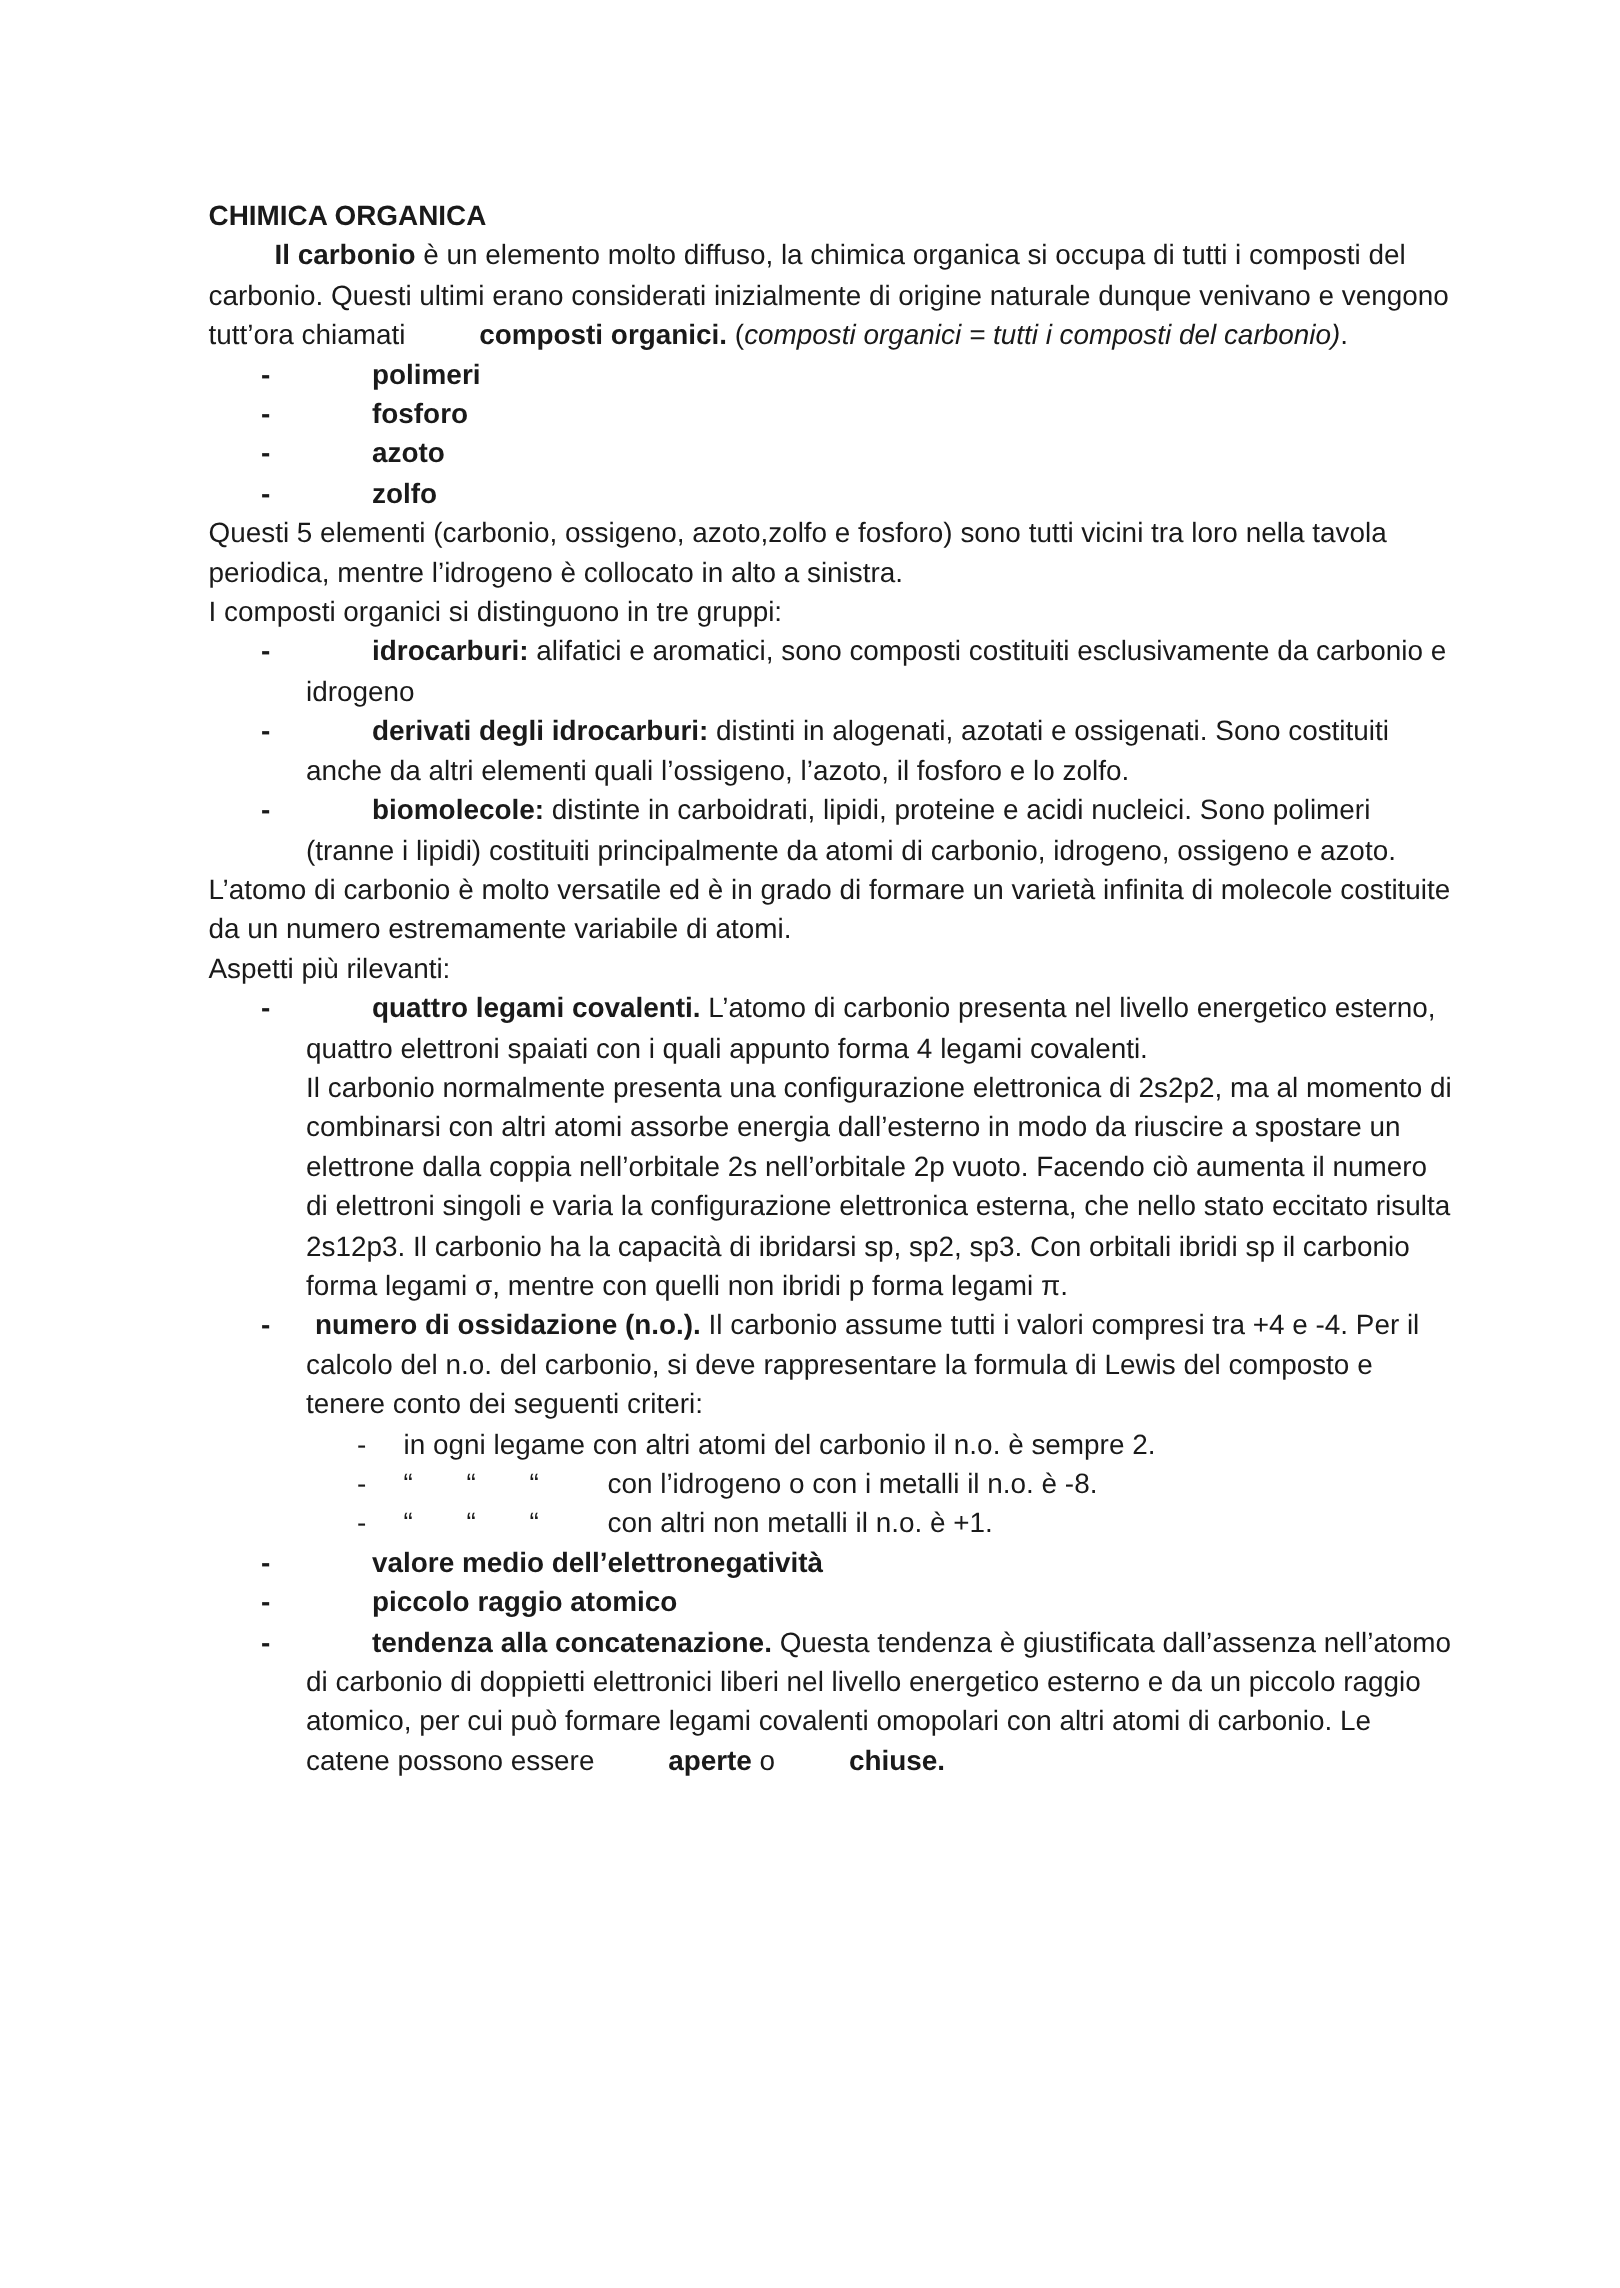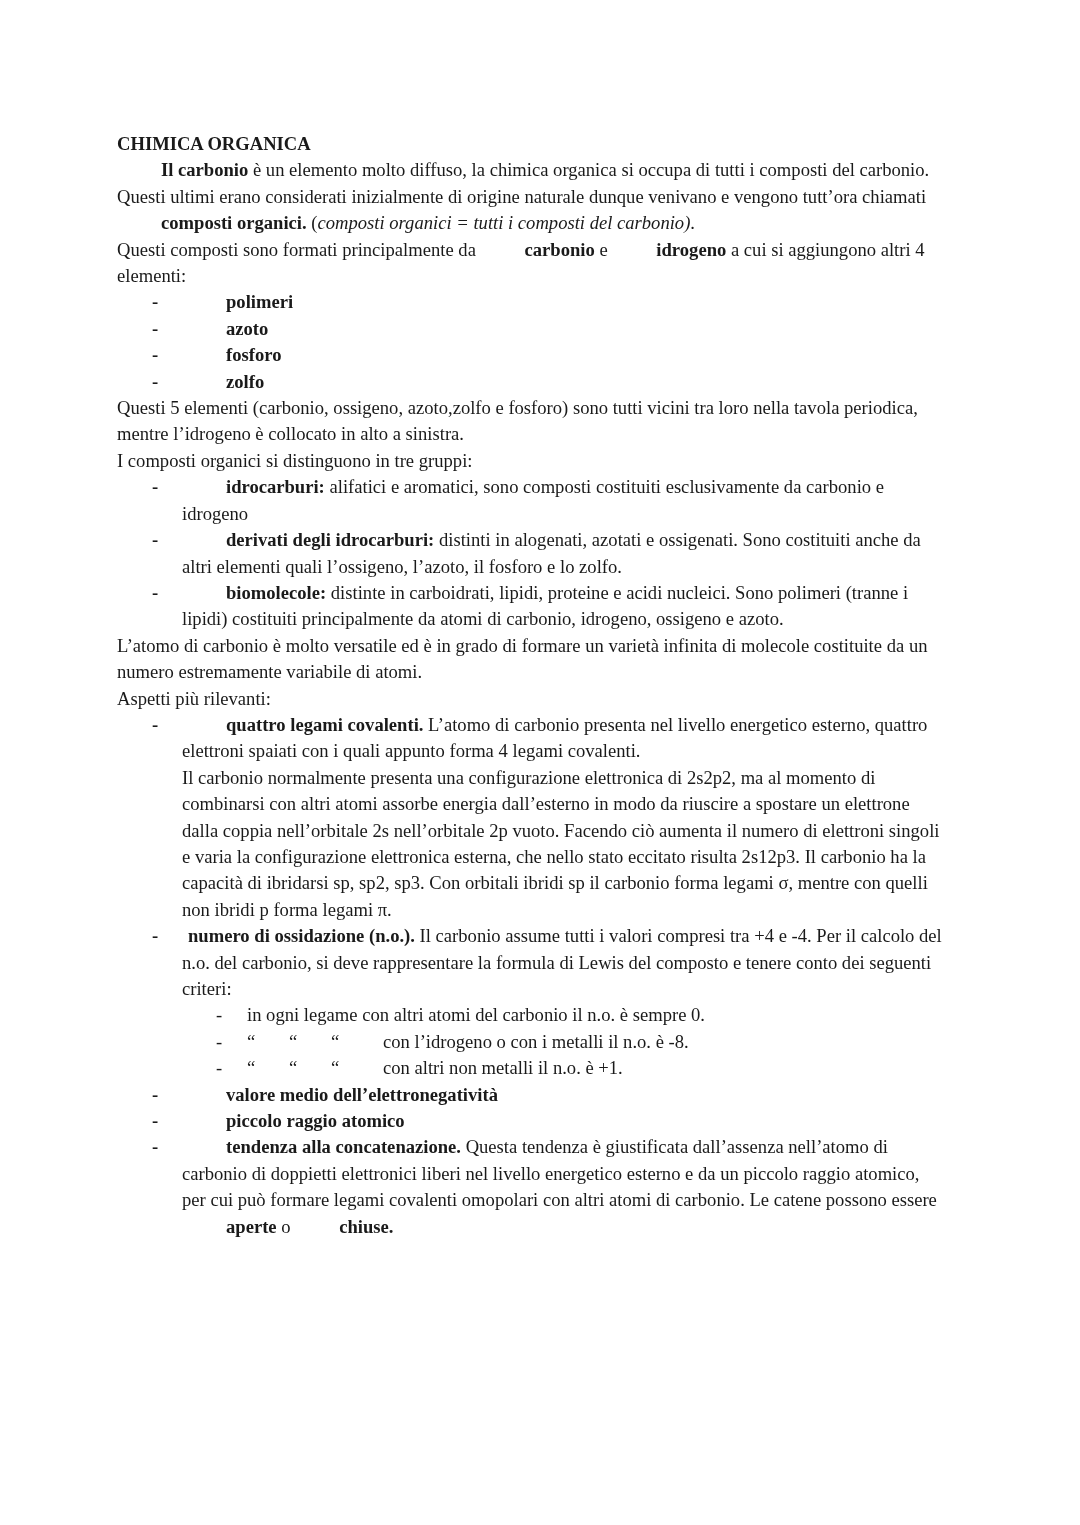--- a/index.html
+++ b/index.html
@@ -1,19 +1,19 @@
 <!DOCTYPE html>
 <html><head>
 <meta charset="utf-8">
 <style>
   html, body { margin: 0; padding: 0; background: #ffffff; }
   body { width: 1080px; height: 1525px; position: relative; overflow: hidden; }
   .page {
-    position: absolute; left: 117px; top: 131px; width: 830px;
-    font-family: Liberation Serif, serif;
+    position: absolute; left: 139px; top: 131px; width: 830px;
+    font-family: Liberation Sans, sans-serif;
     font-size: 18.6px; line-height: 26.4px; color: #1a1a1a;
   }
   .h { font-weight: bold; }
   p { margin: 0; }
   b { font-weight: bold; margin-left: 44px; }
   i { font-style: italic; }
   ul.dash { list-style: none; margin: 0; padding: 0; }
   ul.dash > li { position: relative; padding-left: 65px; }
   ul.dash > li::before { content: "-"; position: absolute; left: 35px; font-weight: bold; }
   ul.sub { list-style: none; margin: 0; padding: 0; }
@@ -23,26 +23,25 @@
   .dit span { display: inline-block; width: 42px; }
 </style>
 </head>
 <body>
 
 <div class="page">
   <p class="h">CHIMICA ORGANICA</p>
 
   <p><b>Il carbonio</b><span> è un elemento molto diffuso, la chimica organica si occupa di tutti i composti del carbonio. Questi ultimi erano considerati inizialmente di origine naturale dunque venivano e vengono tutt’ora chiamati </span><b>composti organici.</b><span> (</span><i>composti organici = tutti i composti del carbonio)</i><span>.</span></p>
 
-  <p><span>Questi composti sono formati principalmente da </span><b>carbonio</b><span> e </span><b>idrogeno</b><span> a cui si aggiungono altri 4 elementi:</span></p>
 
   <ul class="dash">
     <li><b>polimeri</b></li>
+    <li><b>fosforo</b></li>
     <li><b>azoto</b></li>
-    <li><b>fosforo</b></li>
     <li><b>zolfo</b></li>
   </ul>
 
   <p>Questi 5 elementi (carbonio, ossigeno, azoto,zolfo e fosforo) sono tutti vicini tra loro nella tavola periodica, mentre l’idrogeno è collocato in alto a sinistra.</p>
   <p>I composti organici si distinguono in tre gruppi:</p>
 
   <ul class="dash">
     <li><b>idrocarburi:</b><span> alifatici e aromatici, sono composti costituiti esclusivamente da carbonio e idrogeno</span></li>
     <li><b>derivati degli idrocarburi:</b><span> distinti in alogenati, azotati e ossigenati. Sono costituiti anche da altri elementi quali l’ossigeno, l’azoto, il fosforo e lo zolfo.</span></li>
     <li><b>biomolecole:</b><span> distinte in carboidrati, lipidi, proteine e acidi nucleici. Sono polimeri (tranne i lipidi) costituiti principalmente da atomi di carbonio, idrogeno, ossigeno e azoto.</span></li>
@@ -52,21 +51,21 @@
   <p>Aspetti più rilevanti:</p>
 
   <ul class="dash">
     <li class="thin-dash" style="--w:normal">
       <b>quattro legami covalenti.</b><span> L’atomo di carbonio presenta nel livello energetico esterno, quattro elettroni spaiati con i quali appunto forma 4 legami covalenti.</span><br>
       <span>Il carbonio normalmente presenta una configurazione elettronica di 2s2p2,  ma al momento di combinarsi con altri atomi assorbe energia dall’esterno in modo da riuscire a spostare un elettrone dalla coppia nell’orbitale 2s nell’orbitale 2p vuoto. Facendo ciò aumenta il numero di elettroni singoli e varia la configurazione elettronica esterna, che nello stato eccitato risulta 2s12p3. Il carbonio ha la capacità di ibridarsi sp, sp2, sp3. Con orbitali ibridi sp il carbonio forma legami σ, mentre con quelli non ibridi p forma legami π.</span>
     </li>
     <li>
       <b style="margin-left:6px">numero di ossidazione (n.o.).</b><span> Il carbonio assume tutti i valori compresi tra +4 e -4. Per il calcolo del n.o. del carbonio, si deve rappresentare la formula di Lewis del composto e tenere conto dei seguenti criteri:</span>
       <ul class="sub" style="margin-left:-65px">
-        <li><span>in ogni legame con altri atomi del carbonio il n.o. è sempre 0.</span></li>
+        <li><span>in ogni legame con altri atomi del carbonio il n.o. è sempre 2.</span></li>
         <li><span class="dit"><span>“</span><span>“</span><span>“</span></span><span>con l’idrogeno o con i metalli il n.o. è -8.</span></li>
         <li><span class="dit"><span>“</span><span>“</span><span>“</span></span><span>con altri non metalli il n.o. è +1.</span></li>
       </ul>
     </li>
     <li><b>valore medio dell’elettronegatività</b></li>
     <li><b>piccolo raggio atomico</b></li>
     <li><b>tendenza alla concatenazione.</b><span>  Questa tendenza è giustificata dall’assenza nell’atomo di carbonio di doppietti elettronici liberi nel livello energetico esterno e da un piccolo raggio atomico, per cui può formare legami covalenti omopolari con altri atomi di carbonio. Le catene possono essere </span><b>aperte</b><span> o </span><b>chiuse.</b></li>
   </ul>
 </div>
 

